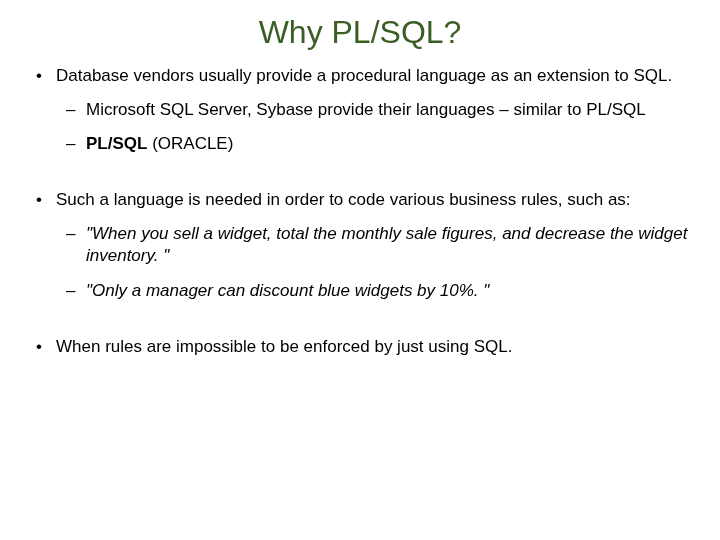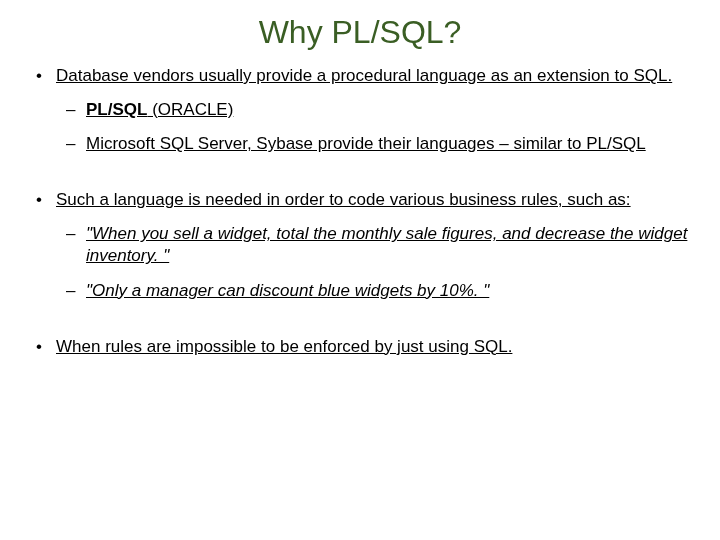--- a/index.html
+++ b/index.html
@@ -30,21 +30,20 @@
     list-style: none;
     padding: 0;
     margin: 0;
     font-size: 17px;
     line-height: 1.3;
   }
   ul.top > li {
     position: relative;
     padding-left: 26px;
     margin-bottom: 18px;
-    text-decoration: underline;
   }
   ul.top > li::before {
     content: "•";
     position: absolute;
     left: 6px;
     top: 0;
   }
   ul.sub {
     list-style: none;
     padding: 0;
@@ -71,24 +70,24 @@
 
 <div class="slide">
   <h1 class="title">Why PL/SQL?</h1>
 
   <ul class="top">
 
     <li>
       <span>Database vendors usually provide a procedural language as an extension to SQL.</span>
       <ul class="sub">
         <li>
-          <span class="bold">PL/SQL</span><span> (ORACLE)</span>
+          <span>Microsoft SQL Server, Sybase provide their languages – similar to PL/SQL</span>
         </li>
         <li>
-          <span>Microsoft SQL Server, Sybase provide their languages – similar to PL/SQL</span>
+          <span class="bold">PL/SQL</span><span> (ORACLE)</span>
         </li>
       </ul>
     </li>
 
     <li class="gap-lg">
       <span>Such a language is needed in order to code various business rules, such as:</span>
       <ul class="sub">
         <li>
           <span class="italic">"When you sell a widget, total the monthly sale figures, and decrease the widget inventory. "</span>
         </li>

